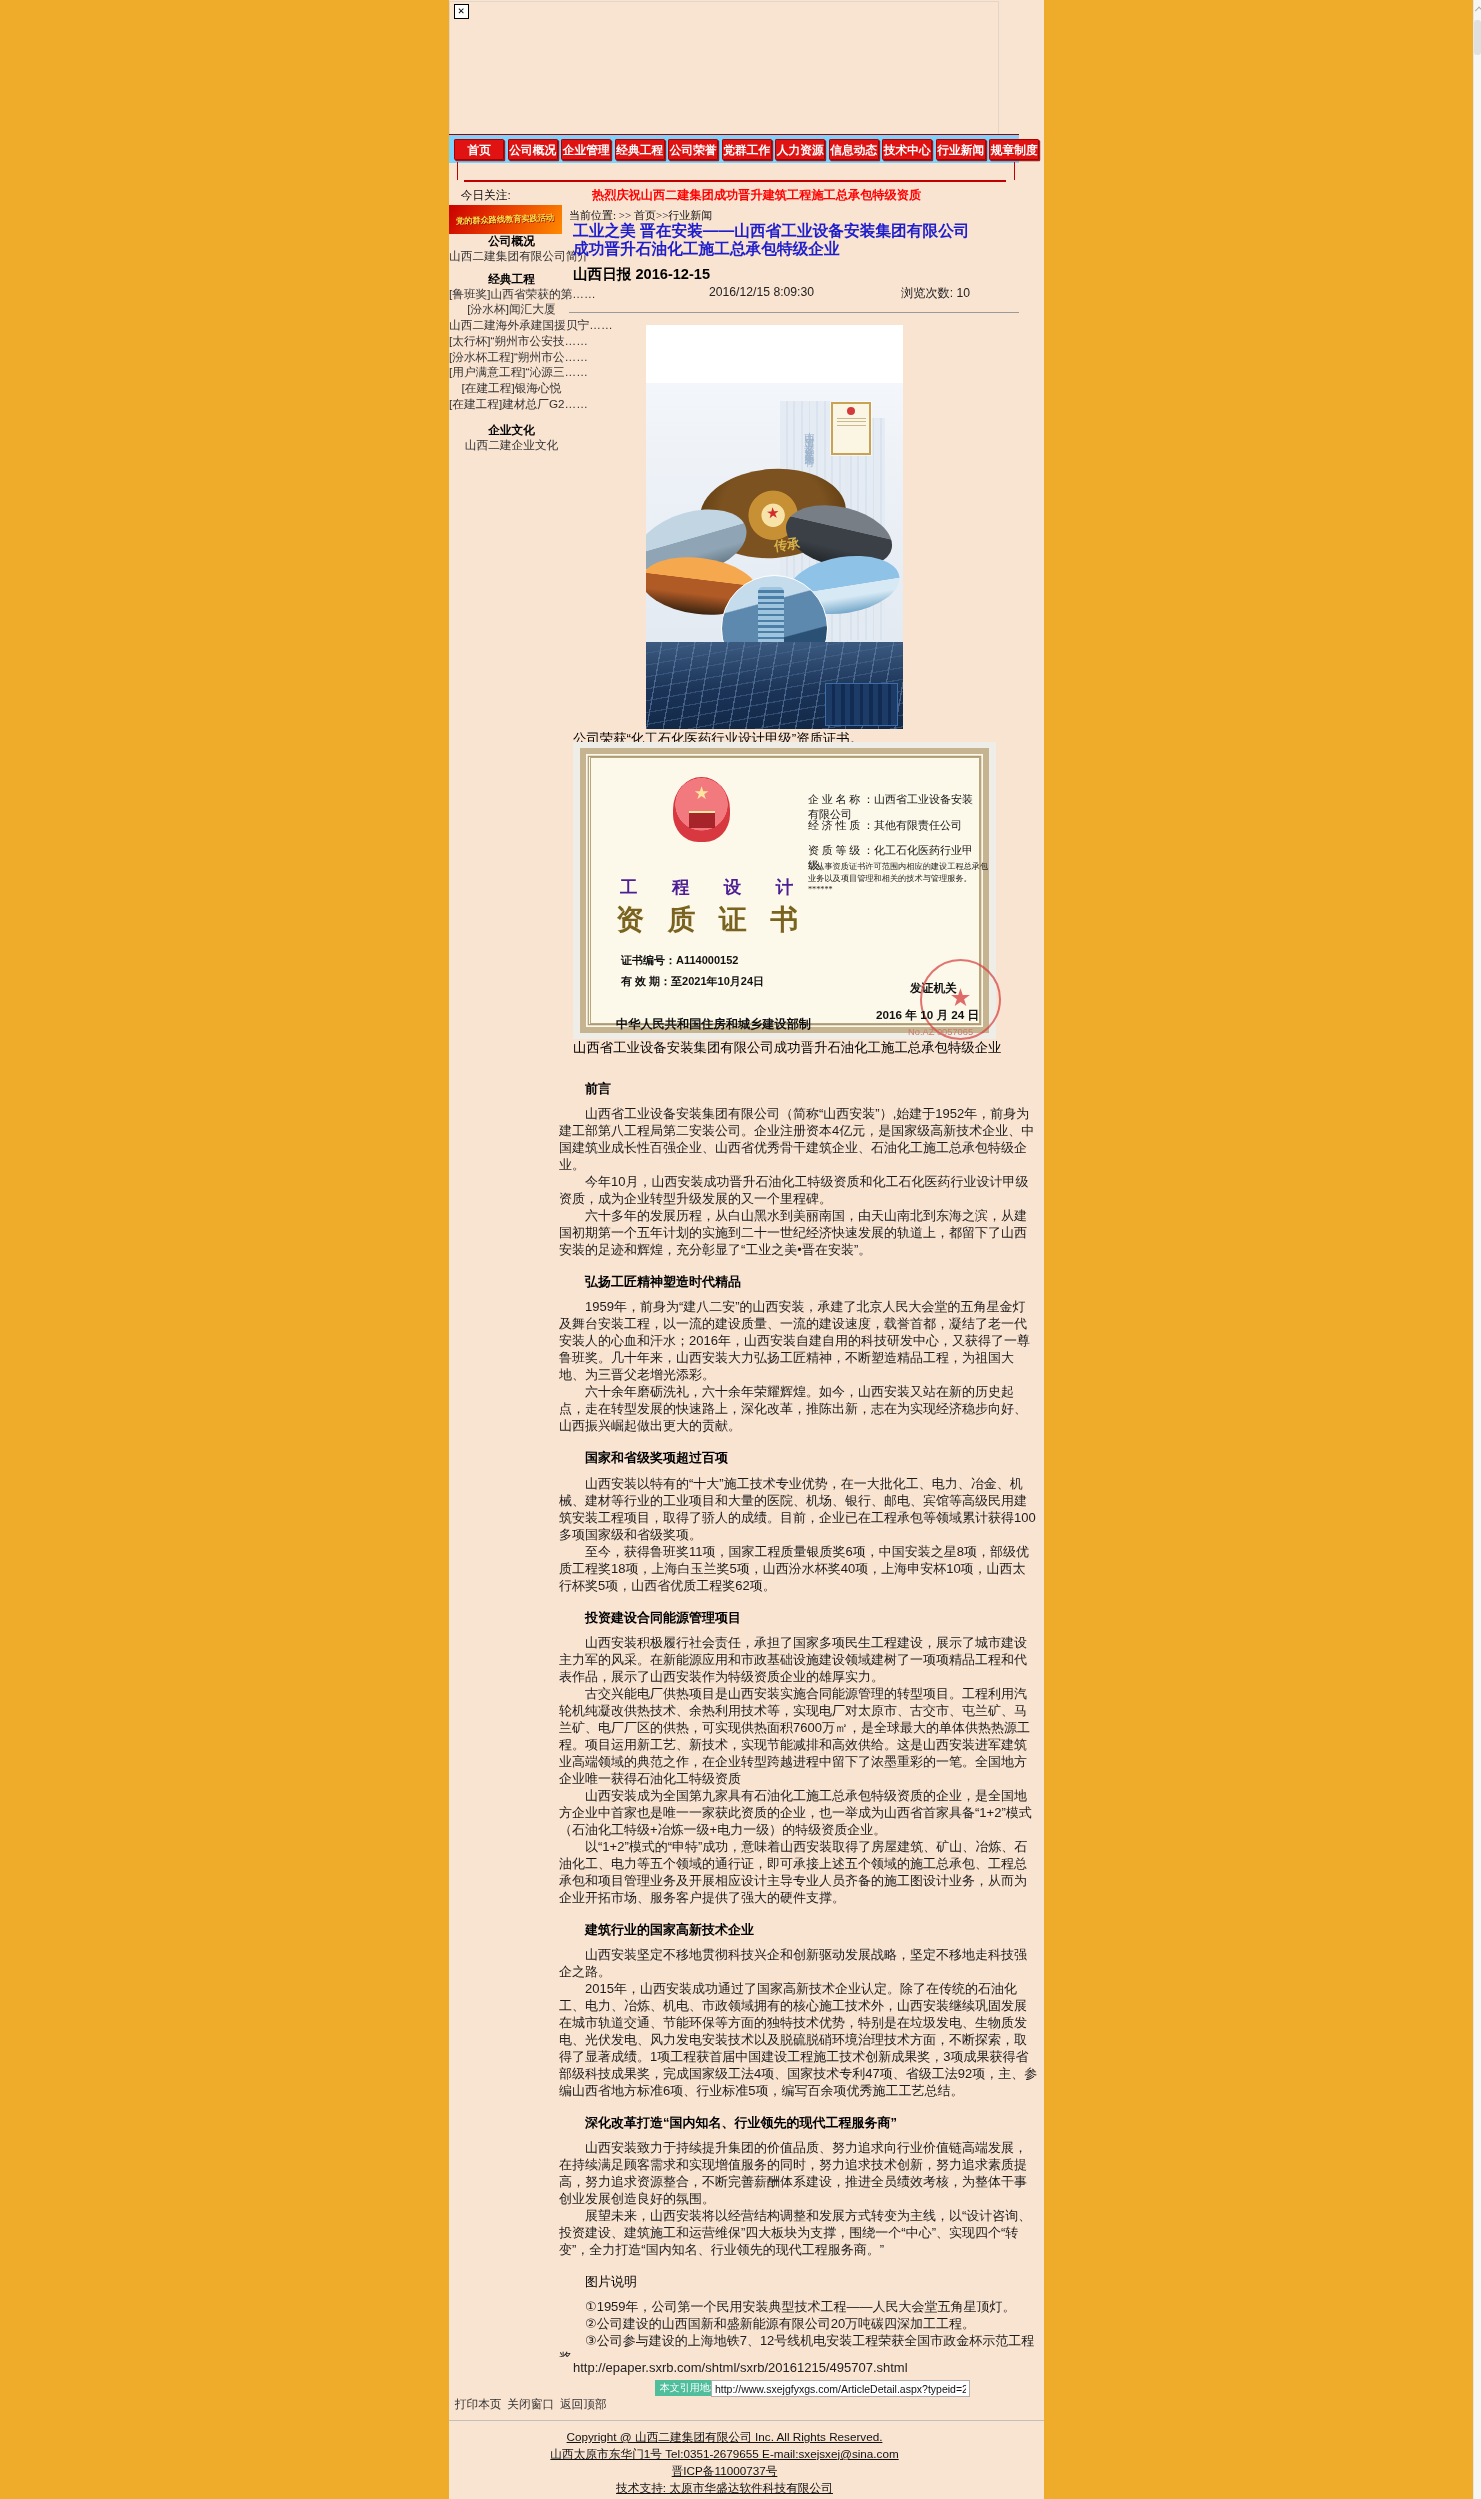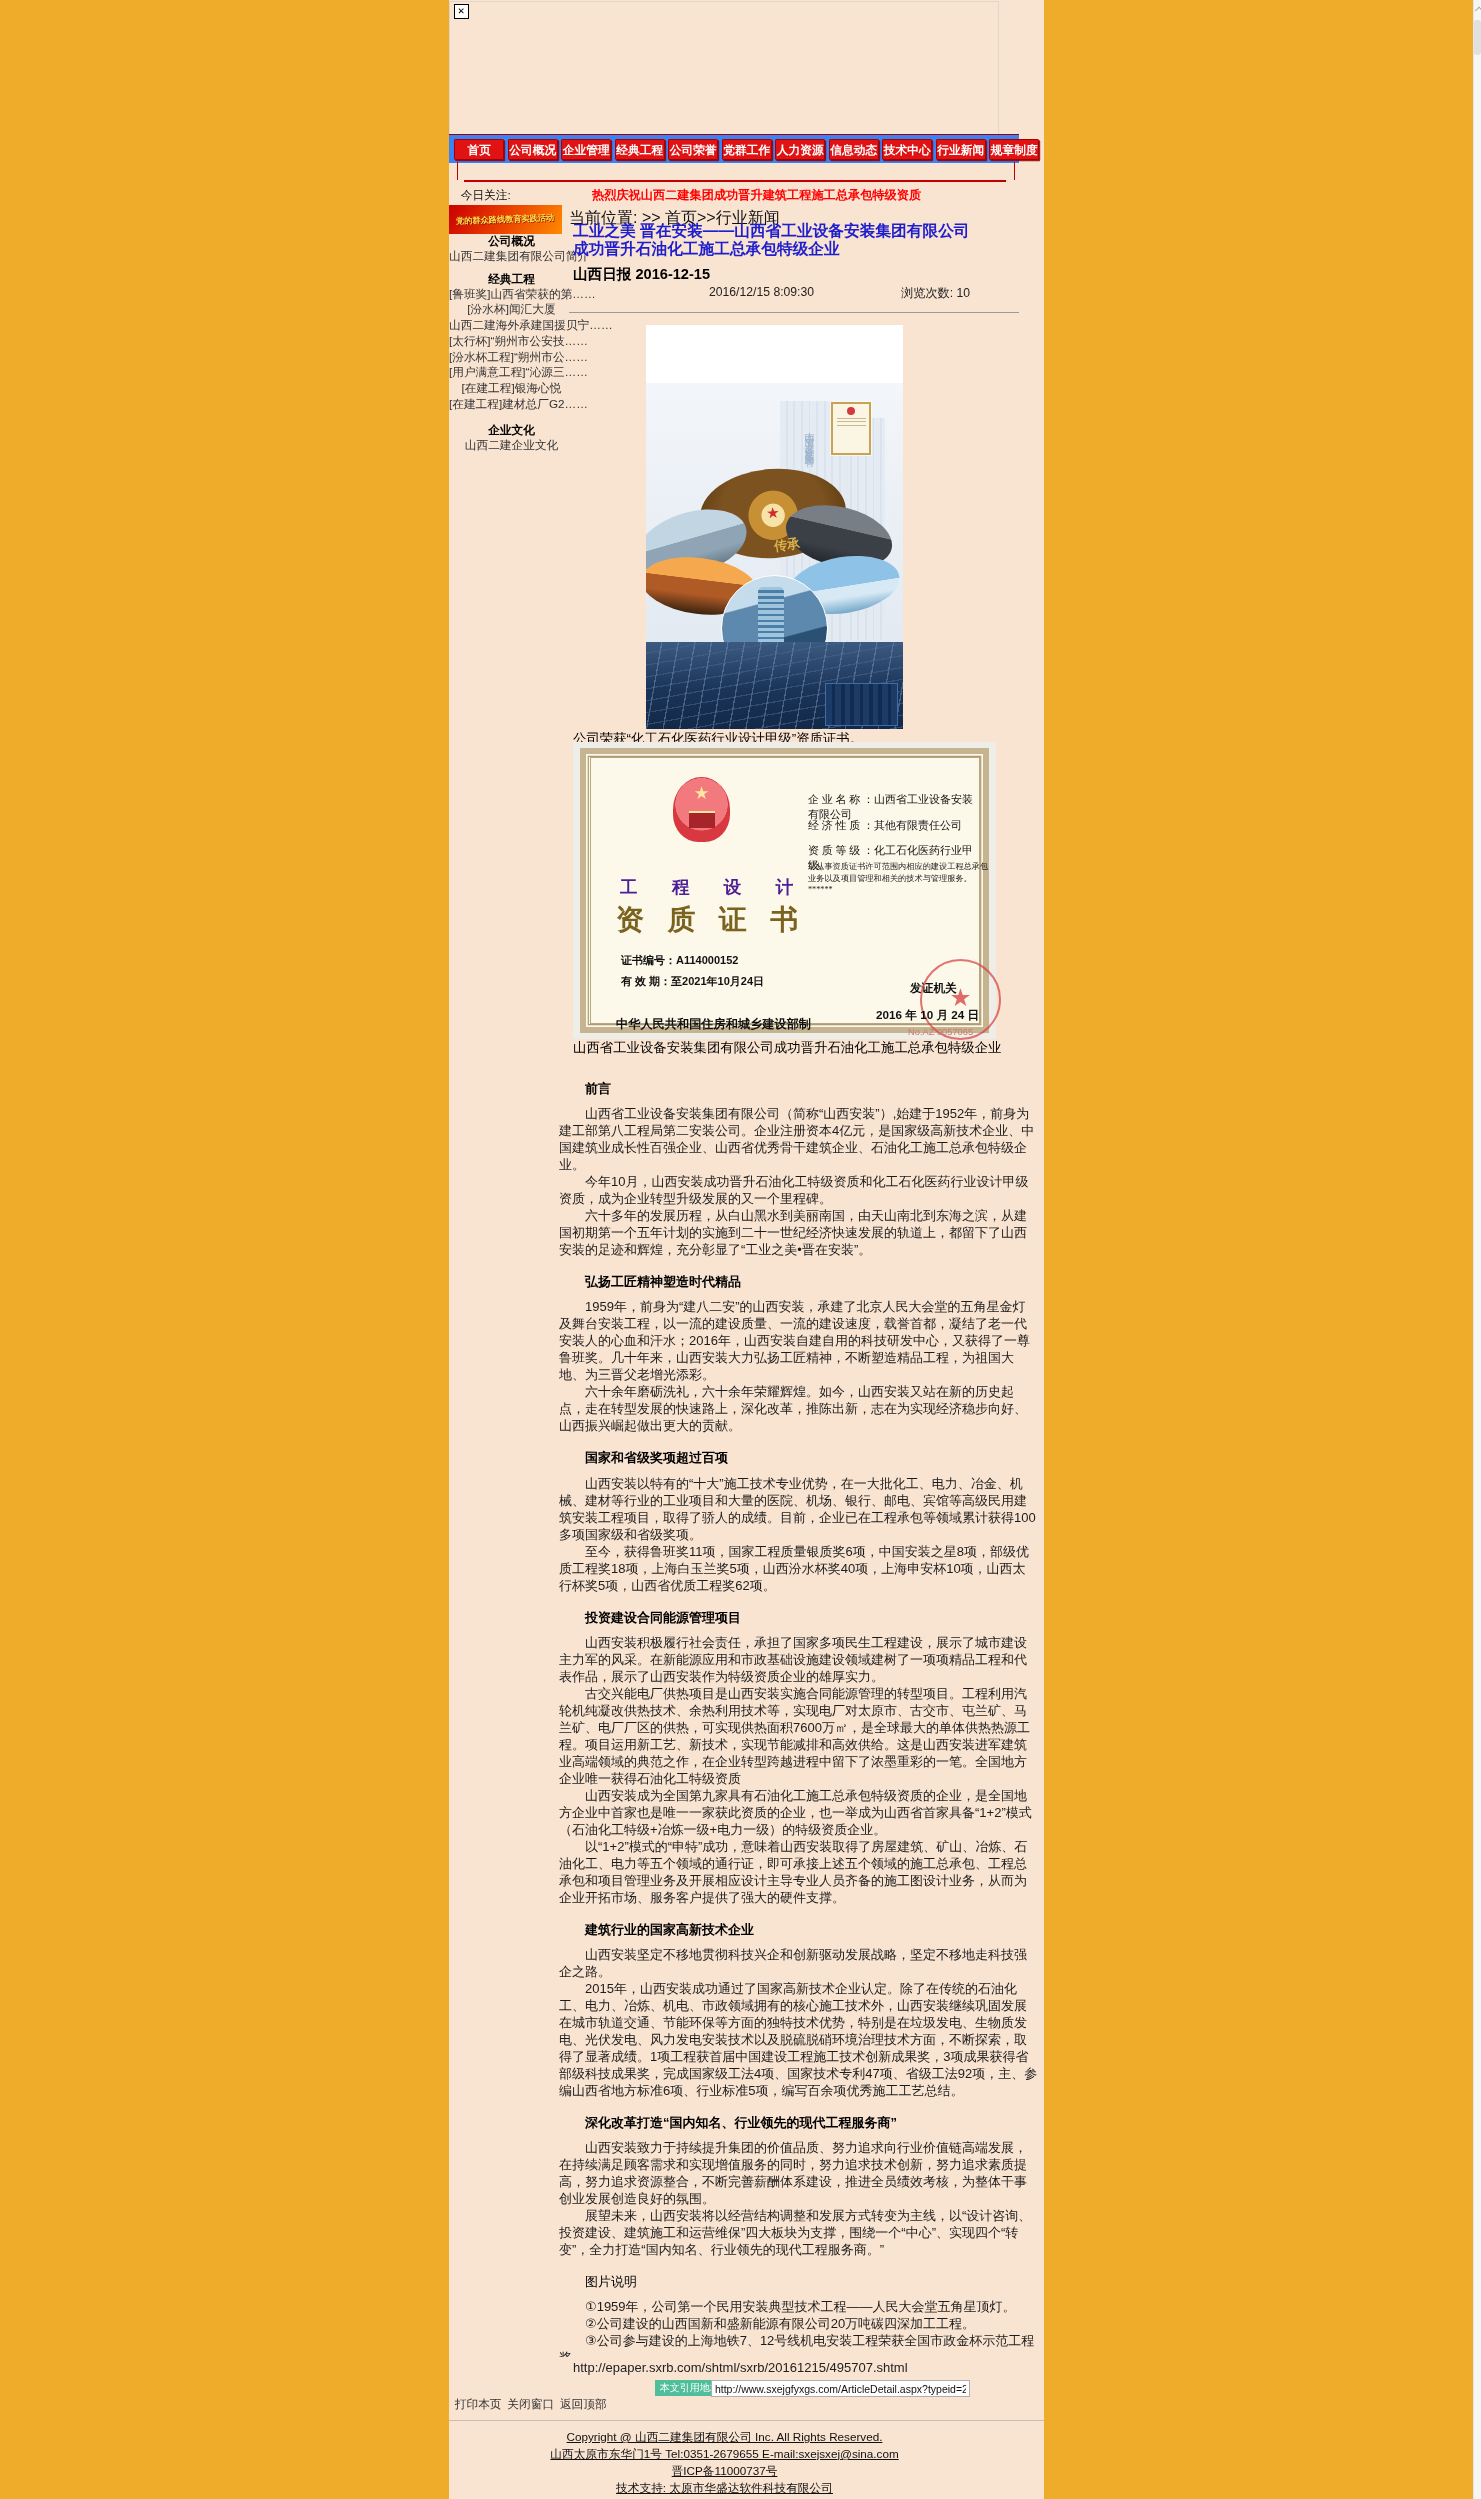--- a/index.html
+++ b/index.html
@@ -11,36 +11,36 @@
   }
   .abs{position:absolute;}
   
   #content{position:absolute;left:449px;top:0;width:595px;height:2500px;background:#F9E3D1;}
   
   .broken-img{left:4.7px;top:3.5px;width:13px;height:13px;background:#fff;border:1.2px solid #000;
     font-size:8.7px;line-height:12.2px;text-align:center;font-weight:bold;color:#000;}
   
   .banner-box{left:0;top:1.2px;width:548px;height:133px;border:0.6px solid #E3D6C9;}
   
-  .nav-strip{left:0;top:134px;width:570px;height:28px;background:#3b82f6;border-top:1.2px solid #9B0000;}
+  .nav-strip{left:0;top:134px;width:570px;height:28px;background:#7dd3fc;border-top:1.2px solid #9B0000;}
   .nav-row{position:absolute;left:5.2px;top:3.5px;display:flex;gap:3.5px;}
   .nav-btn{width:48px;height:19px;background:#E01212;color:#fff;font-weight:bold;font-size:11.7px;
     line-height:19px;text-align:center;border:0.6px solid #A80000;border-radius:1.2px;
     box-shadow:1.2px 1.2px 0 rgba(140,0,0,.85);cursor:pointer;white-space:nowrap;}
   
   .marquee-box{left:7.6px;top:162px;width:556px;height:17.5px;border-left:1.2px solid #C00000;border-right:1.2px solid #C00000;}
   .red-hline{left:14.6px;top:180px;width:542px;height:1.7px;background:#C00000;}
   .today-label{left:11.7px;top:188px;font-size:11.7px;color:#111;}
   .today-marquee{left:143px;top:187px;font-size:12.2px;font-weight:bold;color:#FF0000;}
   
   .party-banner{left:0;top:205px;width:113px;height:29px;
     background:linear-gradient(120deg,#C90000 0%,#E83A00 45%,#FF8A00 100%);
     display:flex;align-items:center;justify-content:center;overflow:hidden;}
   .party-banner span{color:#FFE34D;font-size:8.2px;font-weight:bold;text-shadow:0.6px 0.6px 0 #7d0000;transform:rotate(-2deg);}
-  .breadcrumb{left:120px;top:208px;font-size:16px;color:#111;}
+  .breadcrumb{left:120px;top:208px;font-size:11px;color:#111;font-family:Liberation Serif, serif;}
   
   .sidebar{left:0;top:233px;width:125px;text-align:center;font-size:11.7px;color:#333;}
   .sb-header{font-weight:bold;color:#000;line-height:15px;}
   .sb-item{line-height:15.7px;cursor:pointer;white-space:nowrap;}
   .sb-gap1{margin-top:7px;} .sb-gap2{margin-top:10.5px;}
   
   .art-center{left:124px;width:446px;text-align:left;}
   .art-title{top:222px;font-size:15.7px;font-weight:bold;color:#1E1ECE;line-height:18px;}
   .art-byline{top:265px;font-size:14.6px;font-weight:bold;color:#000;}
   .meta-datetime{left:260px;top:285px;font-size:12.2px;color:#222;}

